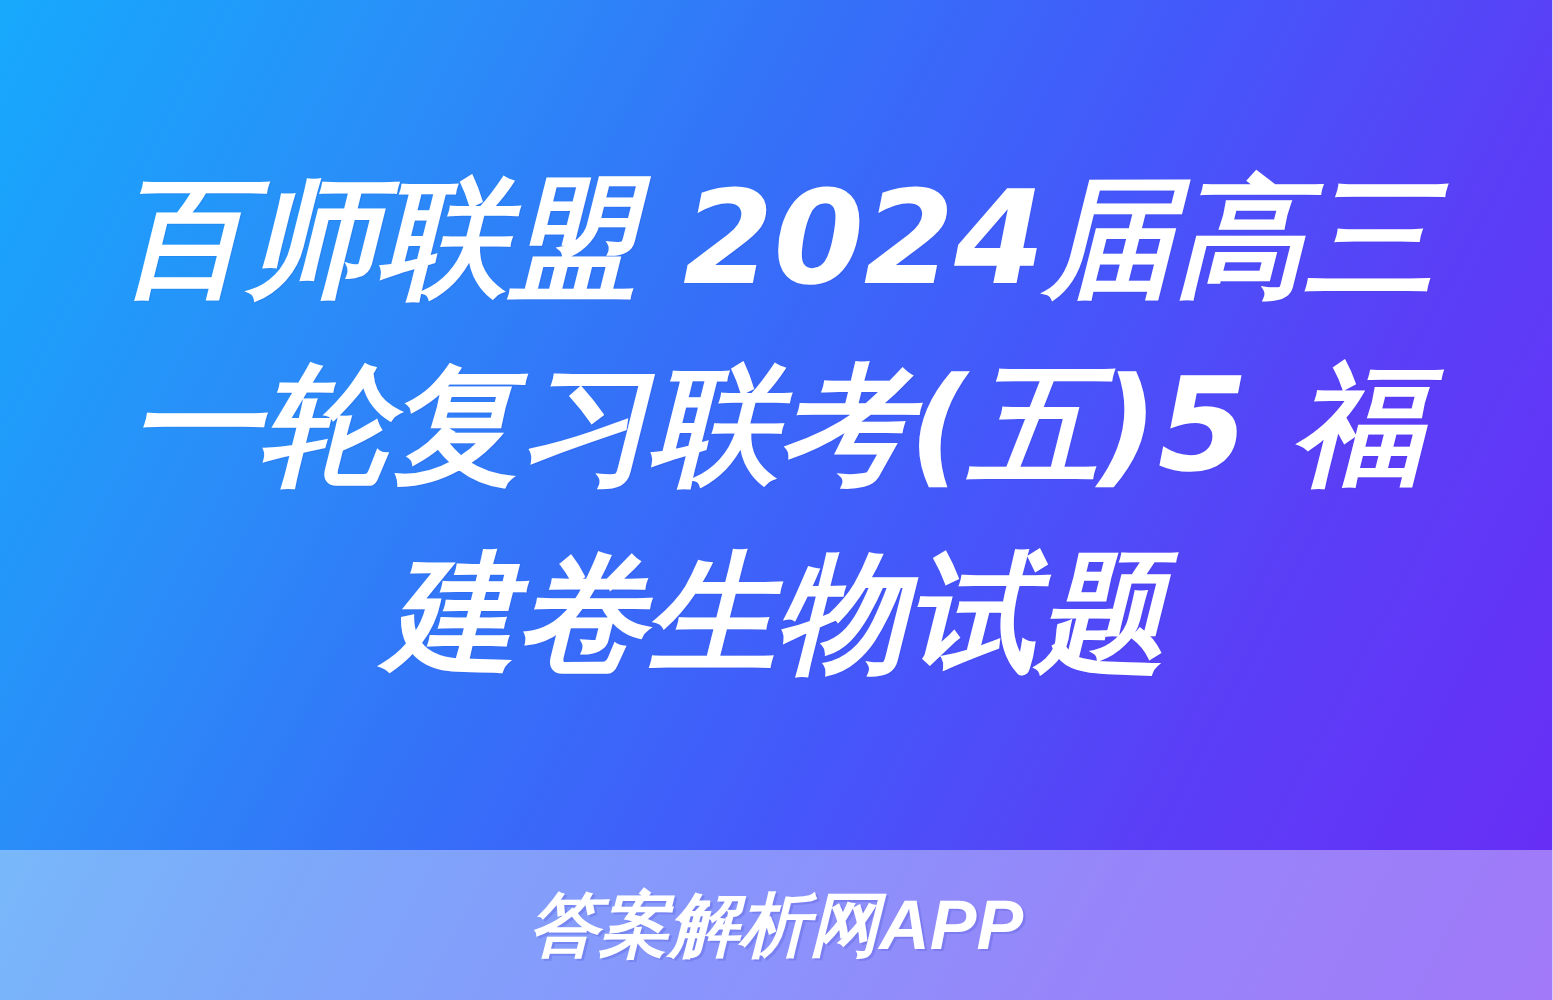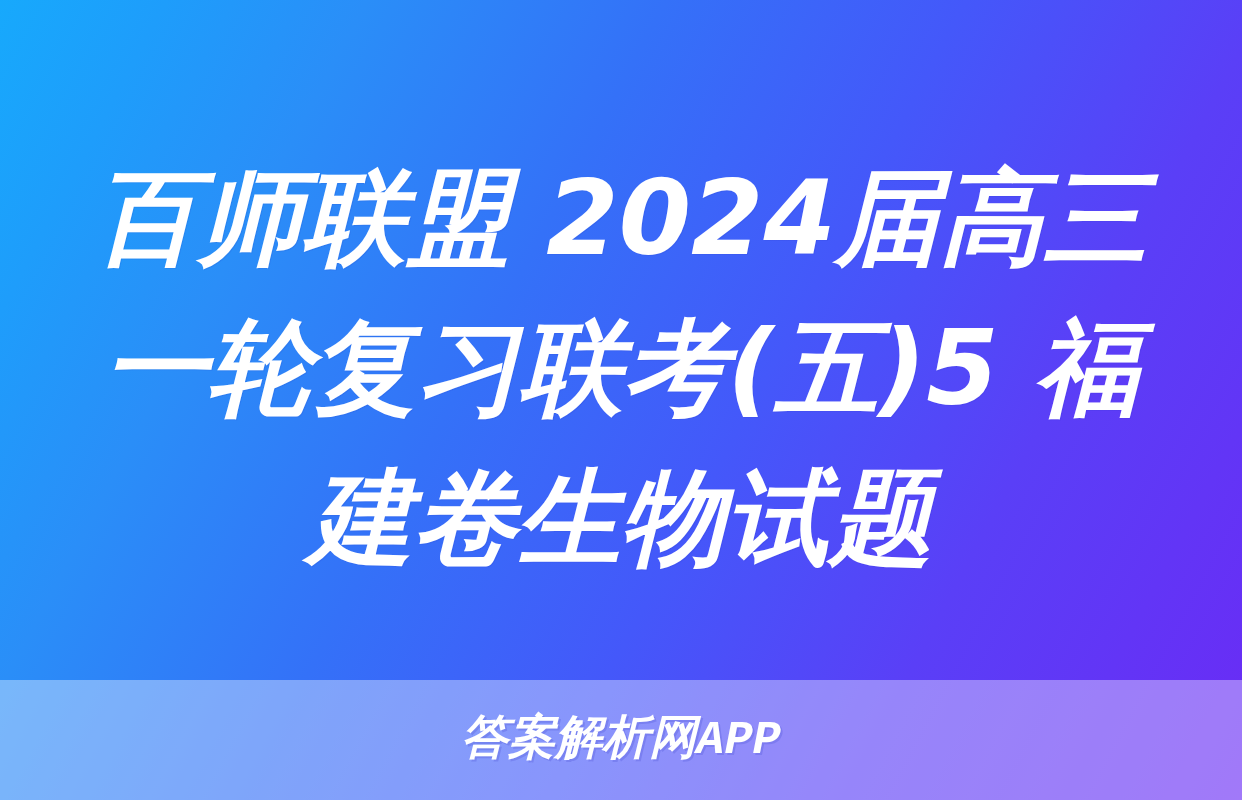--- a/index.html
+++ b/index.html
@@ -33,21 +33,20 @@
     left: 0;
     top: 0;
     width: 1242px;
     height: 680px;
     display: flex;
     flex-direction: column;
     align-items: center;
     justify-content: center;
     box-sizing: border-box;
     padding: 0 80px;
-    margin-top: 28px;
   }
 
   .title {
     width: 1072px;
     margin: 0;
     color: #ffffff;
     font-family: "DejaVu Sans", "Liberation Sans", sans-serif;
     font-size: 104px;
     font-weight: 700;
     font-style: italic;
@@ -67,22 +66,22 @@
     width: 1242px;
     height: 120px;
     background: rgba(255, 255, 255, 0.37);
     display: flex;
     align-items: center;
     justify-content: center;
   }
 
   .footer-text {
     color: #ffffff;
-    font-family: Liberation Mono, monospace;
-    font-size: 47px;
+    font-family: Liberation Sans, sans-serif;
+    font-size: 56px;
     font-weight: 700;
     font-style: italic;
     letter-spacing: 0px;
     line-height: 1;
     text-shadow: 2px 2px 0 rgba(90, 95, 220, 0.35);
     user-select: none;
   }
 </style>
 </head>
 <body>

